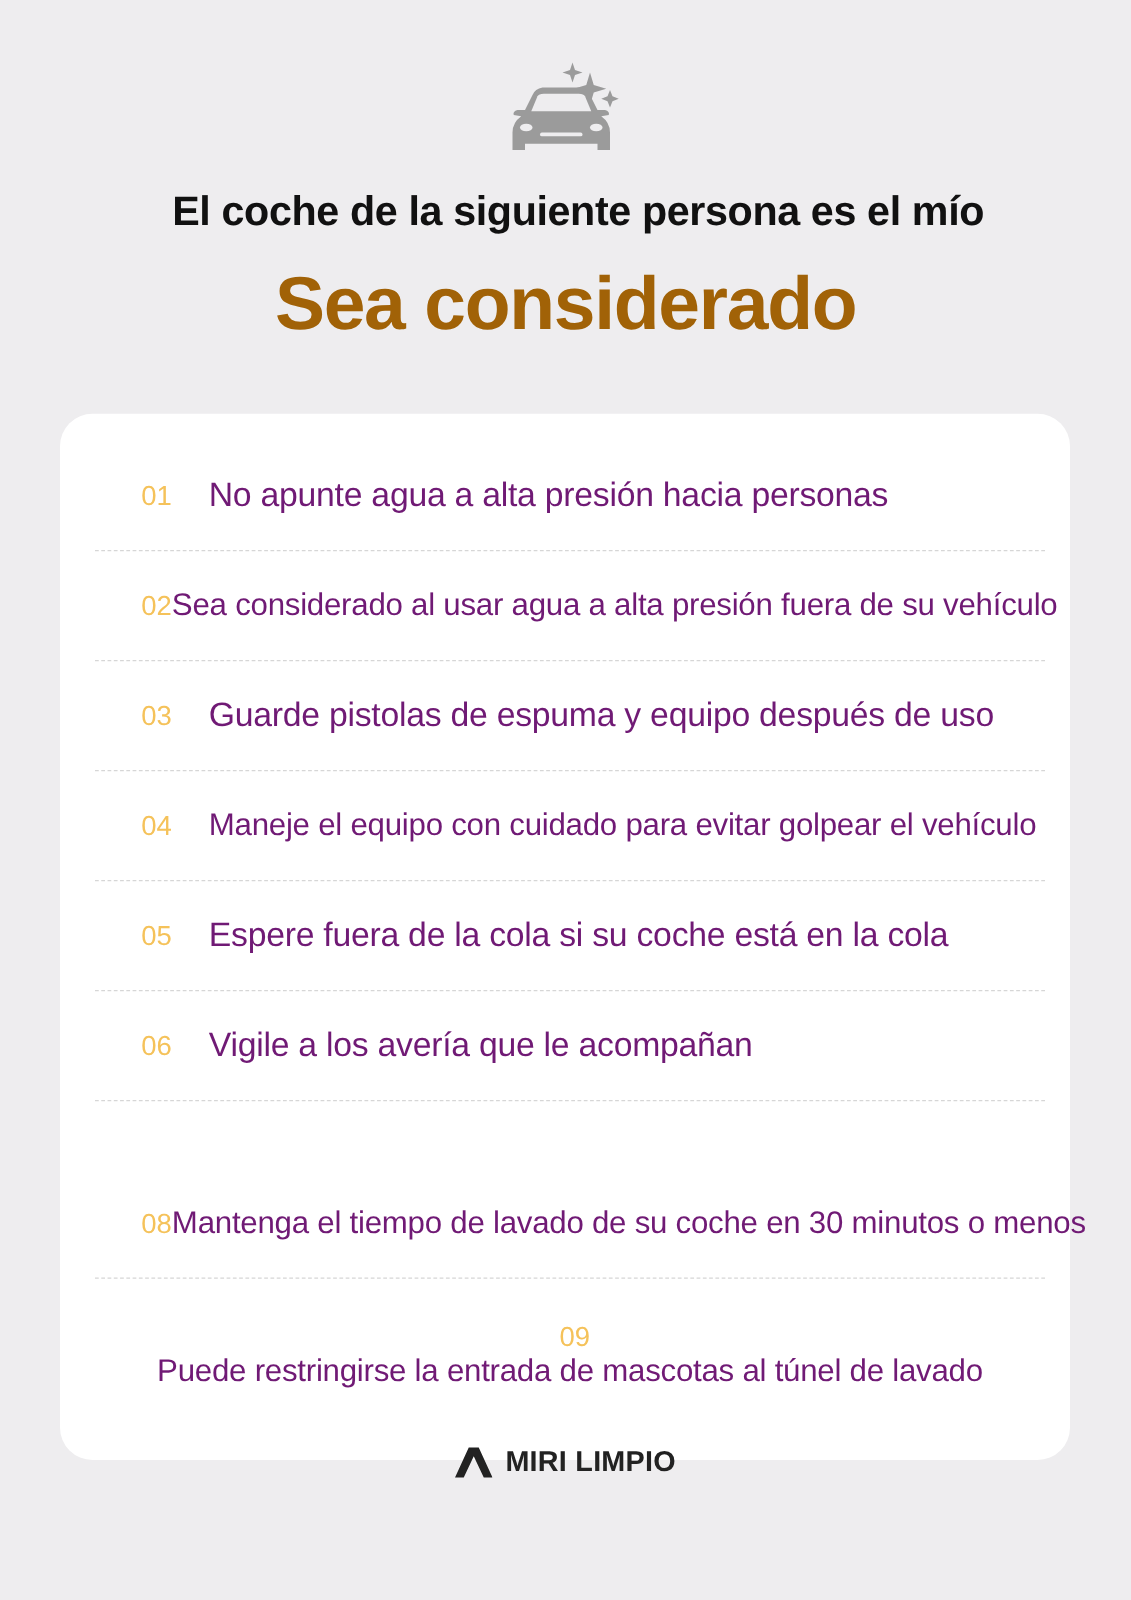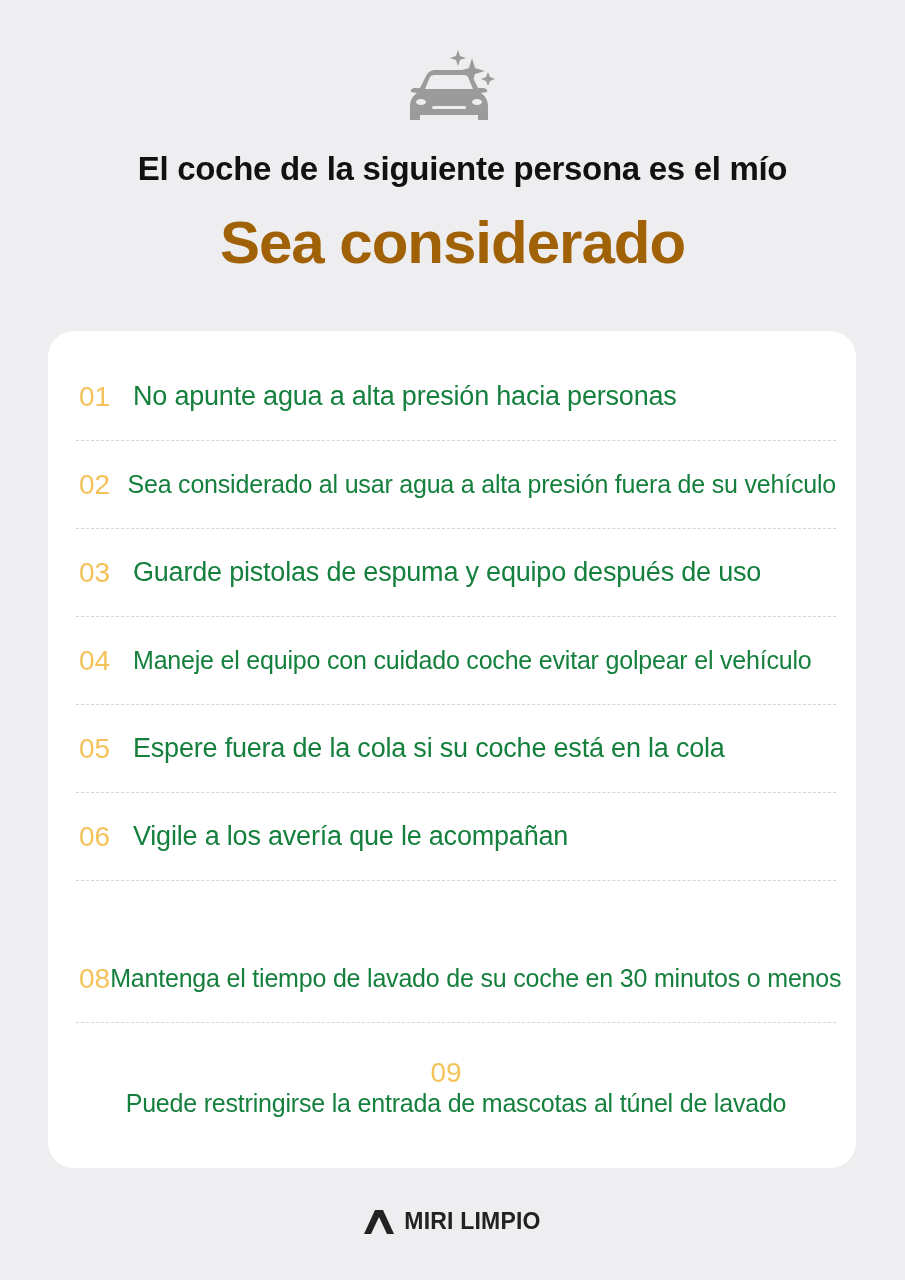--- a/index.html
+++ b/index.html
@@ -28,26 +28,26 @@
   }
   .row {
     position: absolute; left: 28px; width: 760px; height: 88px;
     display: flex; align-items: center;
     border-bottom: 1px dashed #d6d6d6;
     box-sizing: border-box;
   }
   .row.last { border-bottom: none; flex-direction: column; }
   .num {
     width: 54px; padding-left: 3px;
-    font-size: 28px; color: #f5c25a;
+    font-size: 22px; color: #f5c25a; margin-left: 34px;
   }
-  .txt { font-size: 27px; color: #15803d; letter-spacing: -0.2px; white-space: nowrap; }
+  .txt { font-size: 27px; color: #701a75; letter-spacing: -0.2px; white-space: nowrap; }
   .txt.sm { font-size: 25px; }
   .brand {
-    position: absolute; left: 0; right: 0; top: 1208px;
+    position: absolute; left: 0; right: 0; top: 1156px;
     display: flex; justify-content: center; align-items: center; gap: 10px;
   }
   .brand-name { font-weight: bold; font-size: 23px; color: #222; letter-spacing: 0.2px; }
 </style>
 </head>
 <body>
 
 <svg class="logo-icon" viewBox="0 0 96 78">
   <g fill="#9b9b9b">
 
@@ -76,21 +76,21 @@
   <div class="row" style="top:110px">
     <span class="num">02</span>
     <span class="txt sm">Sea considerado al usar agua a alta presión fuera de su vehículo</span>
   </div>
   <div class="row" style="top:198px">
     <span class="num">03</span>
     <span class="txt">Guarde pistolas de espuma y equipo después de uso</span>
   </div>
   <div class="row" style="top:286px">
     <span class="num">04</span>
-    <span class="txt sm">Maneje el equipo con cuidado coche evitar golpear el vehículo</span>
+    <span class="txt sm">Maneje el equipo con cuidado para evitar golpear el vehículo</span>
   </div>
   <div class="row" style="top:374px">
     <span class="num">05</span>
     <span class="txt">Espere fuera de la cola si su coche está en la cola</span>
   </div>
   <div class="row" style="top:462px">
     <span class="num">06</span>
     <span class="txt">Vigile a los avería que le acompañan</span>
   </div>
   <div class="row" style="top:604px">

